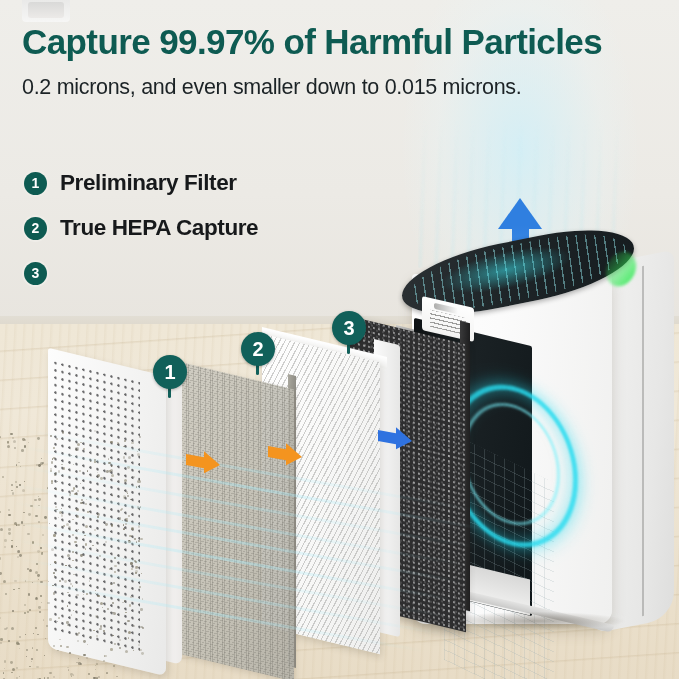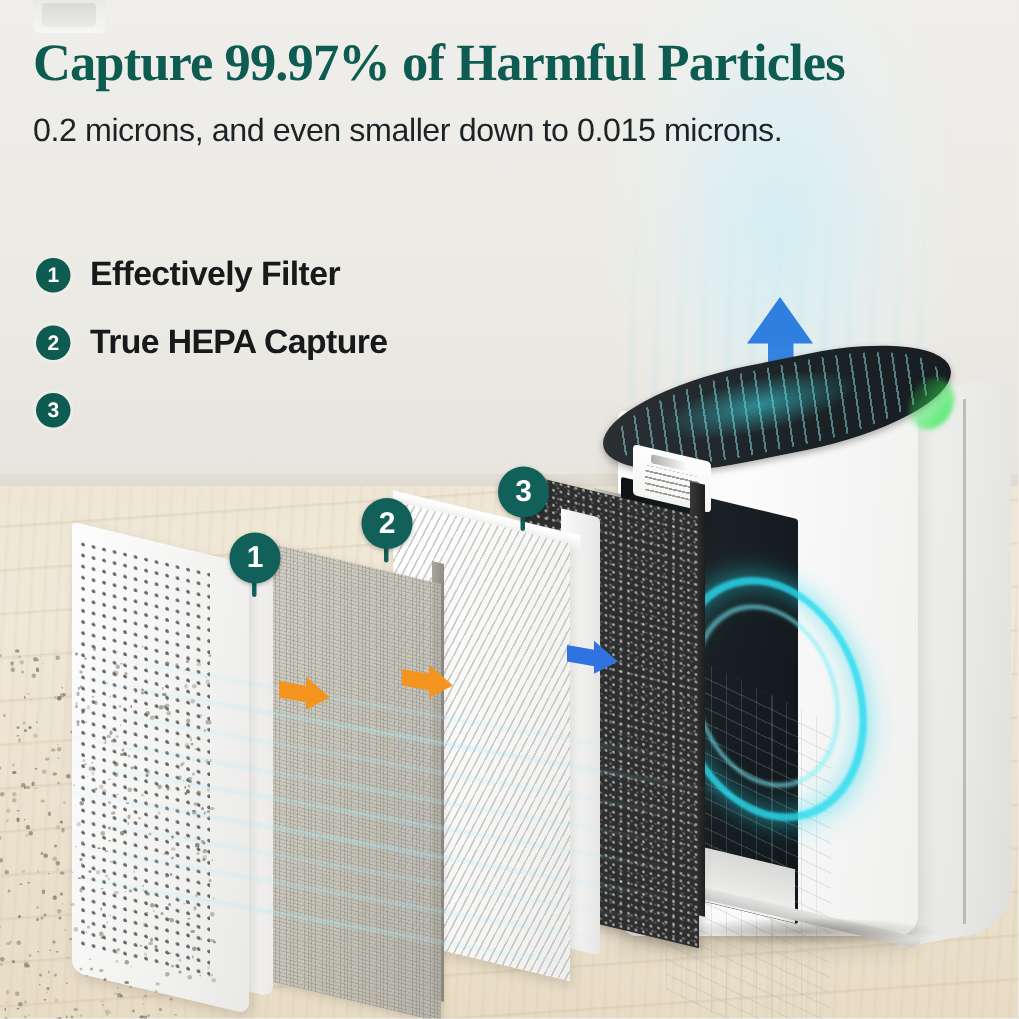--- a/index.html
+++ b/index.html
@@ -48,21 +48,21 @@
     position:absolute;left:380px;top:324px;width:299px;height:355px;
     background:radial-gradient(ellipse 200px 160px at 150px 60px, rgba(255,250,238,.65), rgba(255,250,238,0) 70%);
   }
 
   
   .textpanel{position:absolute;left:0;top:0;width:679px;height:300px;}
   .headline{
     position:absolute;left:22px;top:22px;width:645px;
     font-size:35px;font-weight:bold;color:#0e5b52;
     letter-spacing:-.6px;white-space:nowrap;
-    font-family:Liberation Serif, serif;
+    font-family:Liberation Sans, sans-serif;
   }
   .subline{
     position:absolute;left:22px;top:74px;width:620px;
     font-size:21.5px;line-height:27px;color:#1c2326;letter-spacing:-.3px;
   }
   .subline div{white-space:nowrap;}
 
   .bullets{position:absolute;left:24px;top:163px;}
   .bullet{display:flex;align-items:center;height:40px;margin-bottom:5px;}
   .bnum{
@@ -862,21 +862,21 @@
   </div>
 
   <div class="textpanel">
     <div class="headline">Capture 99.97% of Harmful Particles</div>
     <div class="subline">
       <div>0.2 microns, and even smaller down to 0.015 microns.</div>
     </div>
     <div class="bullets">
       <div class="bullet">
         <div class="bnum">1</div>
-        <div class="blabel">Effectively Filter</div>
+        <div class="blabel">Preliminary Filter</div>
       </div>
       <div class="bullet">
         <div class="bnum">2</div>
         <div class="blabel">True HEPA Capture</div>
       </div>
       <div class="bullet">
         <div class="bnum">3</div>
       </div>
     </div>
   </div>

